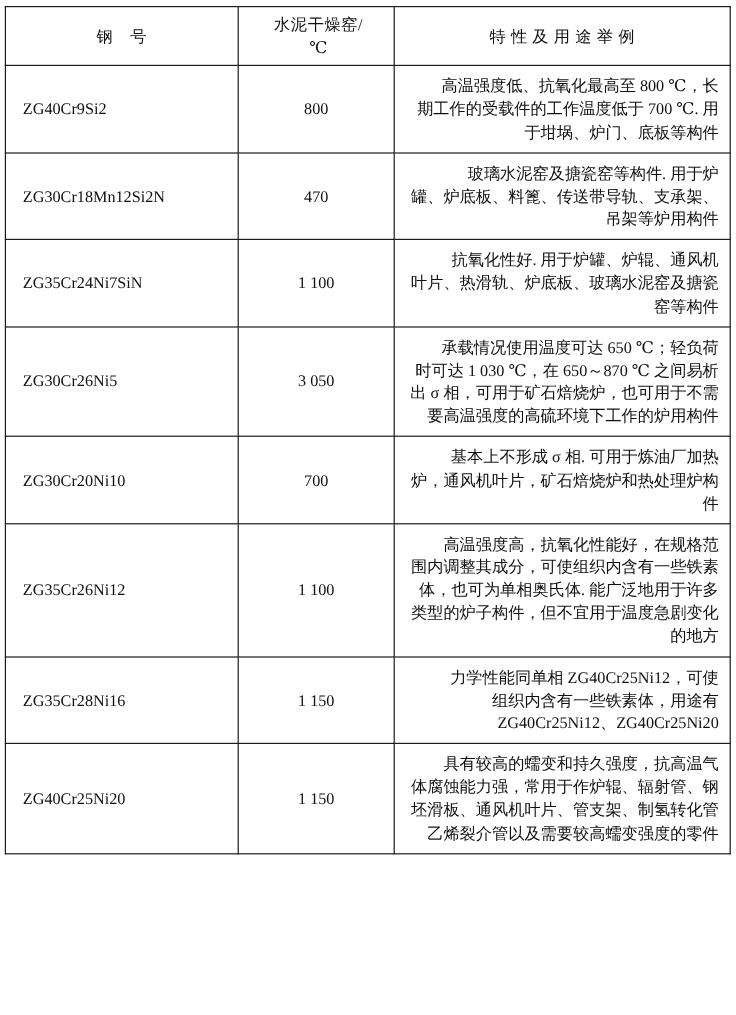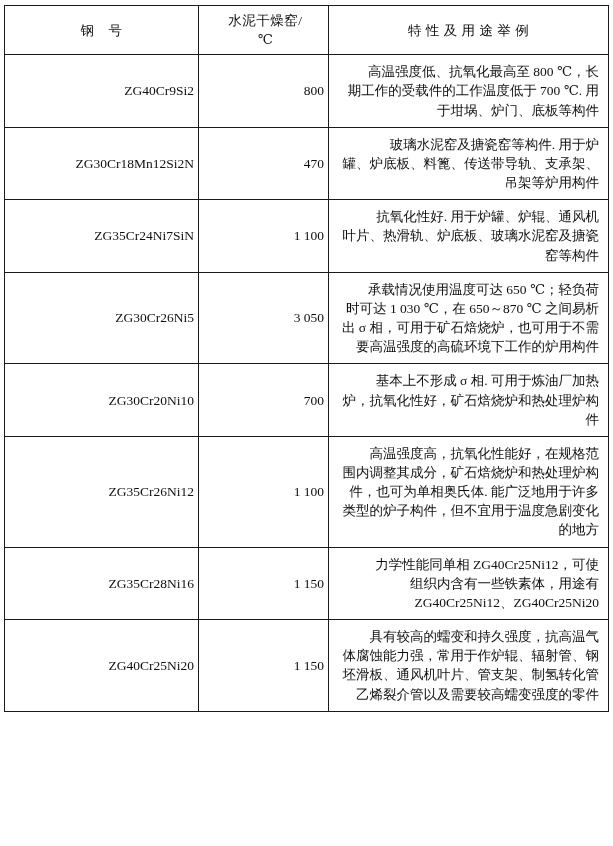--- a/index.html
+++ b/index.html
@@ -49,27 +49,27 @@
   }
   .head-temp {
     text-align: left;
     padding-left: 8px !important;
     line-height: 1.55;
   }
   .head-feat {
     letter-spacing: 2px;
   }
   td.grade {
-    text-align: right;
+    text-align: left;
     padding: 6px 4px 6px 14px;
     white-space: nowrap;
     font-size: 13.5px;
   }
   td.temp {
-    text-align: right;
+    text-align: center;
     padding: 6px 4px;
     font-size: 13.5px;
   }
   td.feat {
     text-align: right;
     padding: 7px 9px 7px 9px;
     font-size: 13.5px;
     line-height: 1.47;
   }
   td.feat .ind {
@@ -123,28 +123,28 @@
         <td class="grade">ZG30Cr26Ni5</td>
         <td class="temp">3 050</td>
         <td class="feat">
             <span class="ind">承载情况使用温度可达 650 ℃；轻负荷时可达 1 030 ℃，在 650～870 ℃ 之间易析出 σ 相，可用于矿石焙烧炉，也可用于不需要高温强度的高硫环境下工作的炉用构件</span>
           </td>
       </tr>
       <tr>
         <td class="grade">ZG30Cr20Ni10</td>
         <td class="temp">700</td>
         <td class="feat">
-            <span class="ind">基本上不形成 σ 相. 可用于炼油厂加热炉，抗氧化性好，矿石焙烧炉和热处理炉构件</span>
+            <span class="ind">基本上不形成 σ 相. 可用于炼油厂加热炉，通风机叶片，矿石焙烧炉和热处理炉构件</span>
           </td>
       </tr>
       <tr>
         <td class="grade">ZG35Cr26Ni12</td>
         <td class="temp">1 100</td>
         <td class="feat">
-            <span class="ind">高温强度高，抗氧化性能好，在规格范围内调整其成分，矿石焙烧炉和热处理炉构件，也可为单相奥氏体. 能广泛地用于许多类型的炉子构件，但不宜用于温度急剧变化的地方</span>
+            <span class="ind">高温强度高，抗氧化性能好，在规格范围内调整其成分，可使组织内含有一些铁素体，也可为单相奥氏体. 能广泛地用于许多类型的炉子构件，但不宜用于温度急剧变化的地方</span>
           </td>
       </tr>
       <tr>
         <td class="grade">ZG35Cr28Ni16</td>
         <td class="temp">1 150</td>
         <td class="feat">
             <span class="ind">力学性能同单相 ZG40Cr25Ni12，可使组织内含有一些铁素体，用途有 ZG40Cr25Ni12、ZG40Cr25Ni20</span>
           </td>
       </tr>
       <tr>

